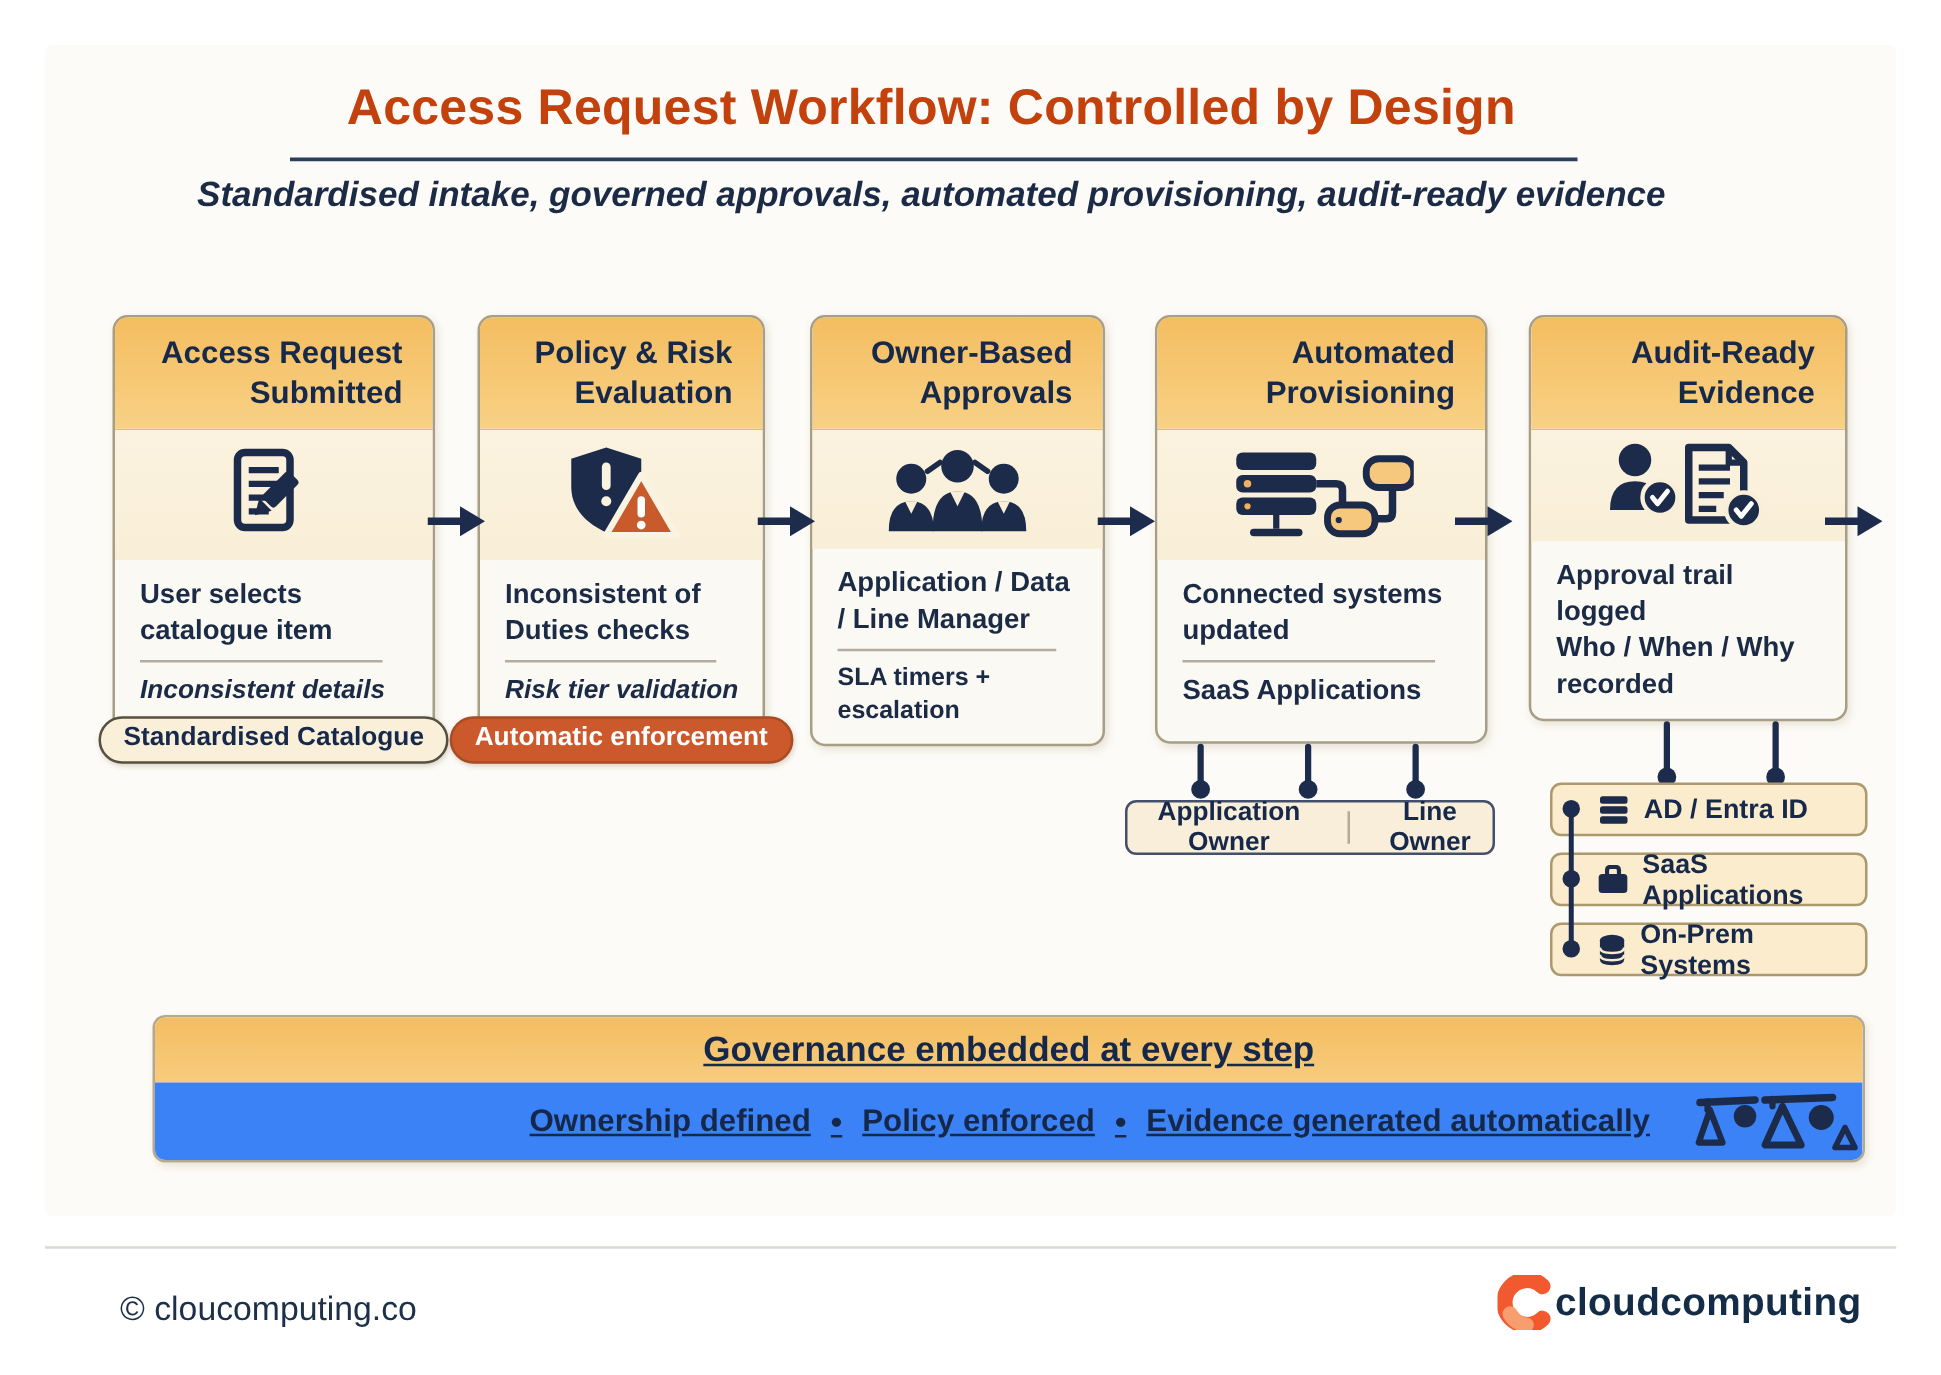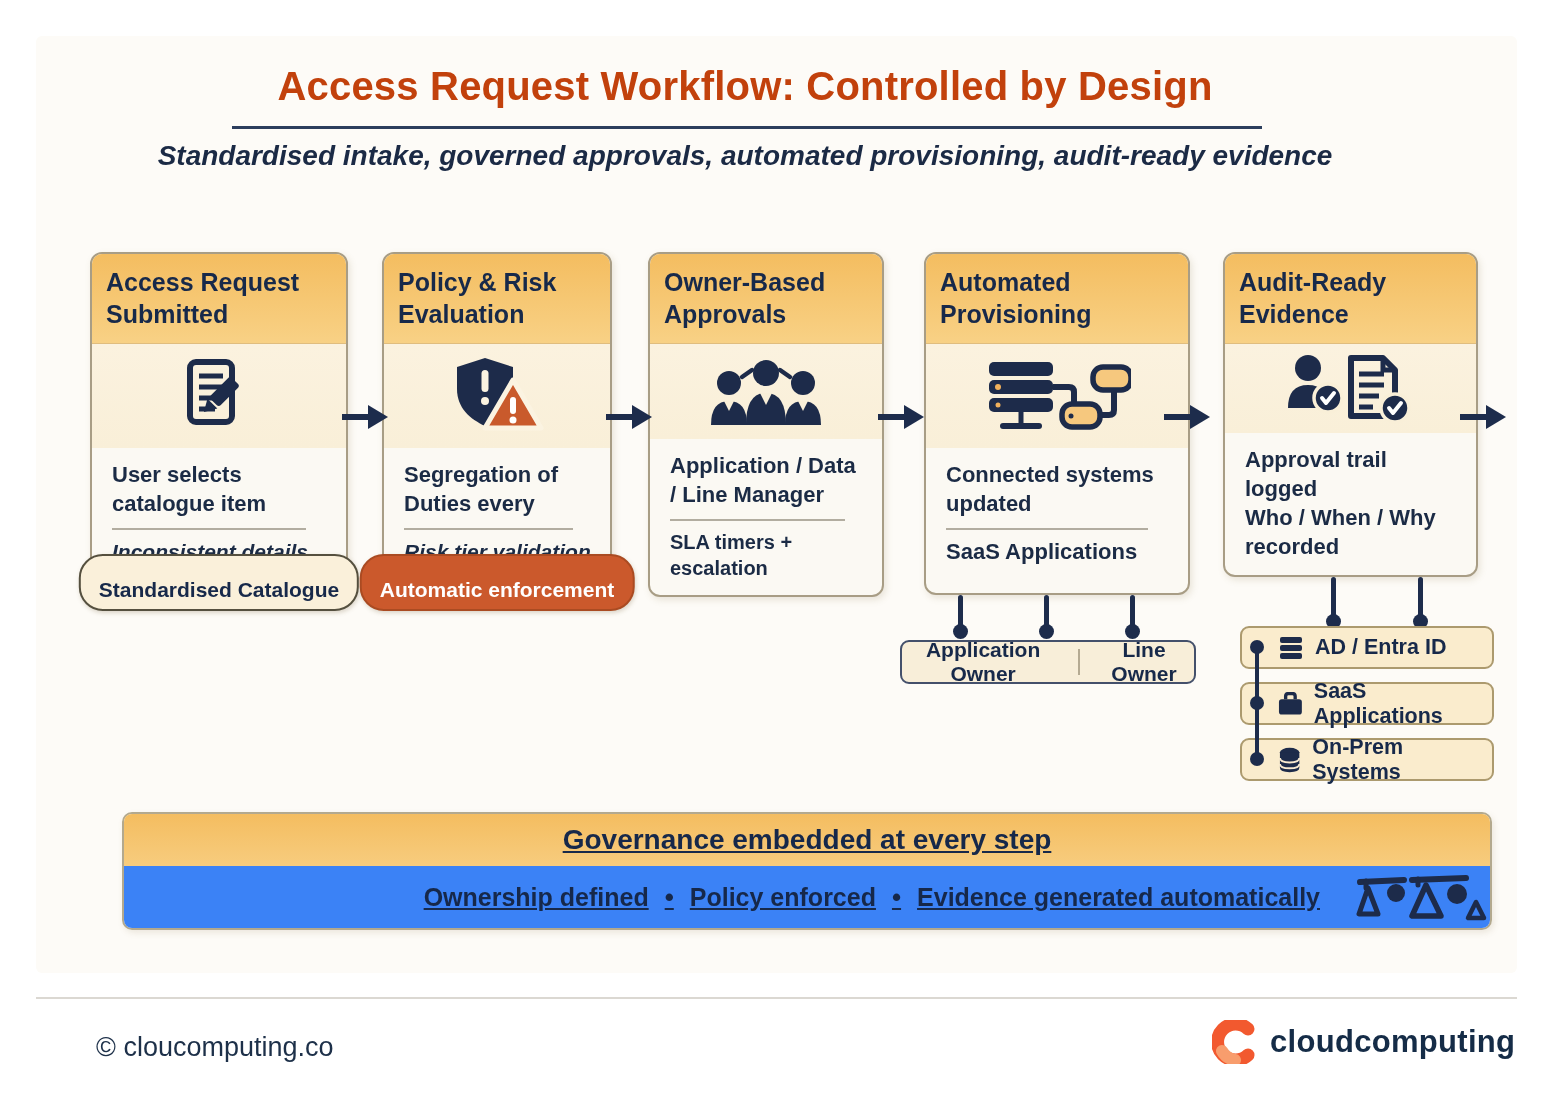--- a/index.html
+++ b/index.html
@@ -19,35 +19,35 @@
   .subtitle { position: absolute; top: 140px; left: 0; width: 1490px; text-align: center;
               font-size: 28px; font-style: italic; font-weight: 600; color: #1b2a45; }
 
   
   .card { position: absolute; top: 252px; display: flex; flex-direction: column;
           background: #fbf9f3; border: 2px solid #a89d85; border-radius: 12px;
           box-shadow: 2px 3px 7px rgba(140,120,80,0.18); }
   .card-header { min-height: 90px; border-radius: 10px 10px 0 0;
                  background: linear-gradient(180deg, #f4bd60, #f8d185);
                  border-bottom: 1.5px solid #e0bd7e;
-                 display: flex; align-items: center; justify-content: center; text-align: left;
+                 display: flex; align-items: center; justify-content: center; text-align: right;
                  font-weight: 800; font-size: 25px; line-height: 1.25; color: #17294a;
-                 padding: 8px 14px; }
+                 padding: 8px 24px; }
   .card-icon { height: 104px; background: linear-gradient(180deg, #fbf2df, #f9efd8);
                display: flex; align-items: center; justify-content: center; }
   .card-body { flex: 1; padding: 12px 18px 14px 20px; font-size: 22px; color: #1b2b45; }
   .card-main { font-weight: 600; line-height: 1.32; }
   .card-sep { border: none; border-top: 2px solid #b2ada0; margin: 10px 0 8px; width: 90%; }
   .card-sub { font-size: 21px; line-height: 1.3; }
   .card-sub.italic { font-style: italic; font-weight: 600; }
   .card-sub.bold   { font-weight: 700; font-size: 20px; }
   .card-sub.plain  { font-weight: 600; font-size: 22px; }
 
   .badge { position: absolute; bottom: -20px; left: 50%; transform: translateX(-50%);
-           white-space: nowrap; border-radius: 24px; padding: 22px 18px 7px;
+           white-space: nowrap; border-radius: 24px; padding: 3px 18px 7px;
            font-size: 21px; font-weight: 700; box-shadow: 1px 2px 4px rgba(120,100,60,0.25); }
   .badge-cream { background: #faf0da; border: 2.5px solid #55503f; color: #17294a; }
   .badge-red   { background: #cb592c; border: 2px solid #aa4b22; color: #ffffff; }
 
   
   .arrow { position: absolute; top: 404px; width: 46px; height: 26px; }
   .vline { position: absolute; width: 5px; background: #1d2c4c; border-radius: 3px; }
   .dot   { position: absolute; width: 15px; height: 15px; border-radius: 50%; background: #1d2c4c; }
 
   
@@ -74,21 +74,21 @@
                  justify-content: flex-end; font-size: 25px; font-weight: 600; color: #16284a; }
   .banner-body .sep { margin: 0 16px; font-size: 26px; }
   .banner-scales { margin-left: 36px; display: flex; align-items: center; }
 
   
   .footer-rule { position: absolute; left: 36px; top: 997px; width: 1481px; height: 2px;
                  background: #dbd8d2; }
   .copyright { position: absolute; left: 96px; top: 1032px; font-size: 27px; font-weight: 500;
                color: #1d3049; }
   .logo { position: absolute; left: 1198px; top: 1020px; display: flex; align-items: center;
-          gap: 14px; margin-left: 14px; }
+          gap: 2px; }
   .logo-text { font-size: 31px; font-weight: 700; color: #152c47; letter-spacing: 0.3px; }
 </style>
 </head>
 <body>
 
 <div class="panel"></div>
 
 <h1 class="title"><span class="bold">Access Request Workflow:</span><span class="reg"> Controlled by Design</span></h1>
 <div class="title-rule"></div>
 <div class="subtitle">Standardised intake, governed approvals, automated provisioning, audit-ready evidence</div>
@@ -122,21 +122,21 @@
     <svg width="96" height="84" viewBox="0 0 96 84">
       <path d="M36 4 L64 13 V35 C64 54 51 65 36 72 C21 65 8 54 8 35 V13 Z" fill="#1d2b4a"></path>
       <rect x="32.5" y="16" width="7" height="22" rx="3.5" fill="#fbf3e1"></rect>
       <circle cx="36" cy="47" r="4" fill="#fbf3e1"></circle>
       <polygon points="64,26 92,74 36,74" fill="#c95a2c" stroke="#fbf3e1" stroke-width="5" stroke-linejoin="round"></polygon>
       <rect x="61" y="43" width="6" height="17" rx="3" fill="#ffffff"></rect>
       <circle cx="64" cy="66" r="3.5" fill="#ffffff"></circle>
     </svg>
   </div>
   <div class="card-body">
-    <div class="card-main">Segregation of Duties every</div>
+    <div class="card-main">Inconsistent of Duties checks</div>
     <hr class="card-sep">
     <div class="card-sub italic">Risk tier validation</div>
   </div>
   <div class="badge badge-red">Automatic enforcement</div>
 </div>
 
 <div class="card" style="left:648px; width:236px; height:345px;">
   <div class="card-header">Owner-Based Approvals</div>
   <div class="card-icon">
     <svg width="118" height="72" viewBox="0 0 118 72">

